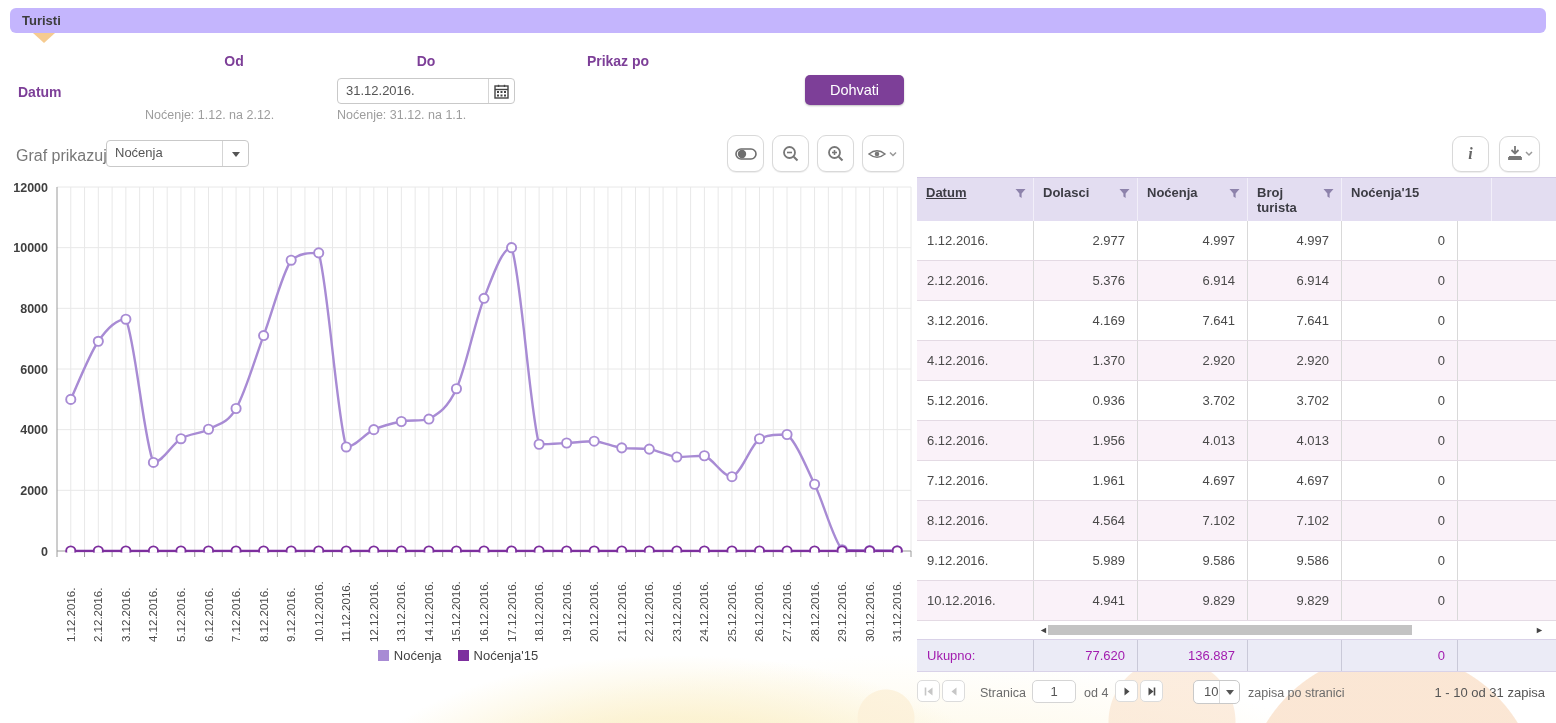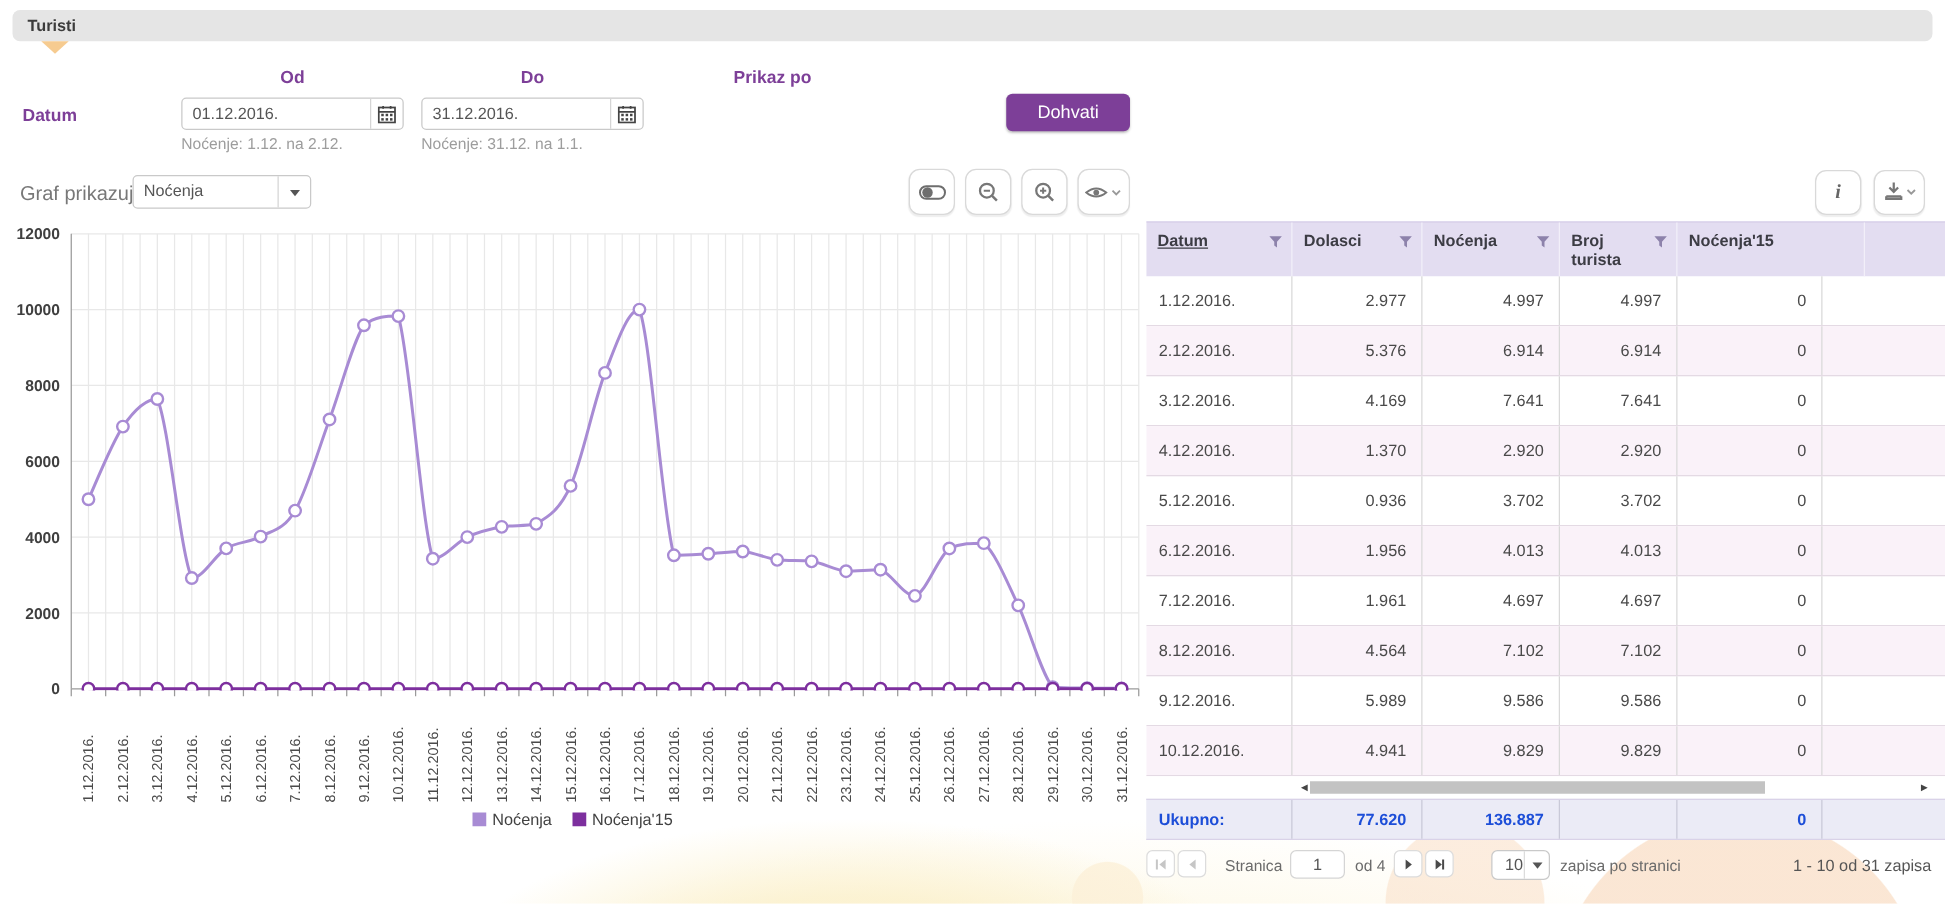--- a/index.html
+++ b/index.html
@@ -4,21 +4,21 @@
 <style>
 *{box-sizing:border-box;margin:0;padding:0}
 body{width:1556px;height:723px;font-family:"Liberation Sans",sans-serif;background:#fff;overflow:hidden;position:relative}
 .page{position:absolute;left:0;top:0;width:1556px;height:723px;overflow:hidden}
 .bgdeco{position:absolute;left:0;top:0;width:1556px;height:723px;z-index:0;background:
  radial-gradient(circle at 1392px 800px, rgba(249,221,196,.72) 0 147px, rgba(249,221,196,0) 148px),
  radial-gradient(circle at 1172px 722px, rgba(250,227,205,.65) 0 63px, rgba(250,227,205,0) 64px),
  radial-gradient(circle at 886px 718px, rgba(252,240,216,.8) 0 28px, rgba(252,240,216,0) 29px),
  radial-gradient(ellipse 330px 140px at 680px 795px, rgba(251,240,202,.8) 0 55%, rgba(251,240,202,0) 100%),
  radial-gradient(ellipse 560px 210px at 900px 865px, rgba(253,246,222,.75) 0 50%, rgba(253,246,222,0) 100%)}
-.topbar{position:absolute;left:10px;top:8px;width:1536px;height:25px;background:#e5e5e5;border-radius:6px;z-index:1}
+.topbar{position:absolute;left:10px;top:8px;width:1536px;height:25px;background:#c4b5fd;border-radius:6px;z-index:1}
 .topbar span{font-size:13px;font-weight:bold;color:#3c3c3c;line-height:25px;padding-left:12px}
 .topbar-arrow{position:absolute;left:33px;top:33px;width:0;height:0;border-left:11px solid transparent;border-right:11px solid transparent;border-top:10px solid #f6cb90;z-index:1}
 .flabel{position:absolute;font-size:14px;font-weight:bold;color:#7d3f98;z-index:1}
 .center{text-align:center}
 .databox{position:absolute;height:26px;background:#fff;border:1px solid #c9c9c9;border-radius:4px;display:flex;align-items:stretch;z-index:1}
 .databox .dval{flex:1;font-size:13px;color:#555;line-height:24px;padding-left:8px;overflow:hidden;white-space:nowrap}
 .databox .endbtn{width:26px;border-left:1px solid #d5d5d5;display:flex;align-items:center;justify-content:center}
 .note{position:absolute;font-size:12.5px;color:#9d9d9d;z-index:1}
 .dohvati{position:absolute;left:805px;top:75px;width:99px;height:30px;background:#7d3f98;border:none;border-radius:5px;color:#fff;font-size:14.5px;font-family:"Liberation Sans",sans-serif;box-shadow:0 1px 2px rgba(0,0,0,.25);z-index:1}
 .graf-label{position:absolute;left:16px;top:147px;font-size:16px;color:#787878;z-index:1}
@@ -40,21 +40,21 @@
 .funnel{position:absolute;right:7px;top:10px}
 .trow{display:flex;height:40px;border-bottom:1px solid #e4dae4;flex-shrink:0}
 .trow.even{background:#faf2f9}
 .tcell{flex-shrink:0;border-right:1px solid #d9d9d9;font-size:13px;color:#4a4a4a;line-height:39px;overflow:hidden;white-space:nowrap}
 .tdate{padding-left:10px;text-align:left}
 .tnum{padding-right:12px;text-align:right}
 .hscroll{position:absolute;left:1037px;top:622px;width:509px;height:16px;z-index:1}
 .hsarrow{position:absolute;top:3px;font-size:9px;color:#444;line-height:10px}
 .hsthumb{position:absolute;left:11px;top:3px;width:364px;height:10px;background:#c3c3c3;z-index:1}
 .totalrow{position:absolute;left:917px;top:639px;width:639px;height:33px;background:#ebebf6;border-top:1px solid #d9d2e8;border-bottom:1px solid #d9d2e8;display:flex;z-index:1}
-.totalrow .tcell{font-weight:bold;color:#1d4ed8;line-height:31px;border-right:1px solid #c9c9d8}
+.totalrow .tcell{font-weight:normal;color:#a21caf;line-height:31px;border-right:1px solid #c9c9d8}
 .pgbtn{position:absolute;top:680px;width:23px;height:22px;background:#fff;border:1px solid #dcdcdc;border-radius:5px;display:flex;align-items:center;justify-content:center;z-index:1}
 .pgtext{position:absolute;top:686px;font-size:12.5px;color:#6b6b6b;z-index:1}
 .pginput{position:absolute;left:1032px;top:680px;width:44px;height:23px;background:#fff;border:1px solid #d5d5d5;border-radius:5px;text-align:center;font-size:13px;color:#555;line-height:21px;z-index:1}
 .pgselect{position:absolute;left:1193px;top:680px;width:47px;height:24px;background:#fff;border:1px solid #c9c9c9;border-radius:5px;display:flex;align-items:stretch;z-index:1}
 .pgselect .val{flex:1;font-size:13px;color:#555;padding-left:10px;line-height:22px}
 .pgselect .arr{width:20px;border-left:1px solid #dcdcdc;display:flex;align-items:center;justify-content:center}
 .rangelabel{position:absolute;top:685px;right:11px;font-size:13px;color:#555;z-index:1}
 </style>
 </head>
 <body>
@@ -65,39 +65,20 @@
   <div class="topbar">
     <span>Turisti</span>
   </div>
   <div class="topbar-arrow"></div>
 
   <div class="flabel" style="left:18px;top:84px">Datum</div>
   <div class="flabel center" style="left:145px;top:53px;width:178px">Od</div>
   <div class="flabel center" style="left:337px;top:53px;width:178px">Do</div>
   <div class="flabel center" style="left:530px;top:53px;width:176px">Prikaz po</div>
 
-  <div class="databox" style="left:145px;top:78px;width:178px">
-    <span class="dval">01.12.2016.</span>
-    <span class="endbtn">
-      <svg width="15" height="15" viewBox="0 0 15 15">
-          <rect x="1" y="2" width="13" height="12" fill="none" stroke="#444" stroke-width="1.4"></rect>
-          <line x1="1" y1="5.5" x2="14" y2="5.5" stroke="#444" stroke-width="1.4"></line>
-          <line x1="4.5" y1="0.8" x2="4.5" y2="3" stroke="#444" stroke-width="1.4"></line>
-          <line x1="10.5" y1="0.8" x2="10.5" y2="3" stroke="#444" stroke-width="1.4"></line>
-          <g fill="#444">
-            <rect x="3" y="7" width="2" height="2"></rect>
-            <rect x="6.5" y="7" width="2" height="2"></rect>
-            <rect x="10" y="7" width="2" height="2"></rect>
-            <rect x="3" y="10.5" width="2" height="2"></rect>
-            <rect x="6.5" y="10.5" width="2" height="2"></rect>
-            <rect x="10" y="10.5" width="2" height="2"></rect>
-          </g>
-        </svg>
-    </span>
-  </div>
   <div class="databox" style="left:337px;top:78px;width:178px">
     <span class="dval">31.12.2016.</span>
     <span class="endbtn">
       <svg width="15" height="15" viewBox="0 0 15 15">
           <rect x="1" y="2" width="13" height="12" fill="none" stroke="#444" stroke-width="1.4"></rect>
           <line x1="1" y1="5.5" x2="14" y2="5.5" stroke="#444" stroke-width="1.4"></line>
           <line x1="4.5" y1="0.8" x2="4.5" y2="3" stroke="#444" stroke-width="1.4"></line>
           <line x1="10.5" y1="0.8" x2="10.5" y2="3" stroke="#444" stroke-width="1.4"></line>
           <g fill="#444">
             <rect x="3" y="7" width="2" height="2"></rect>

